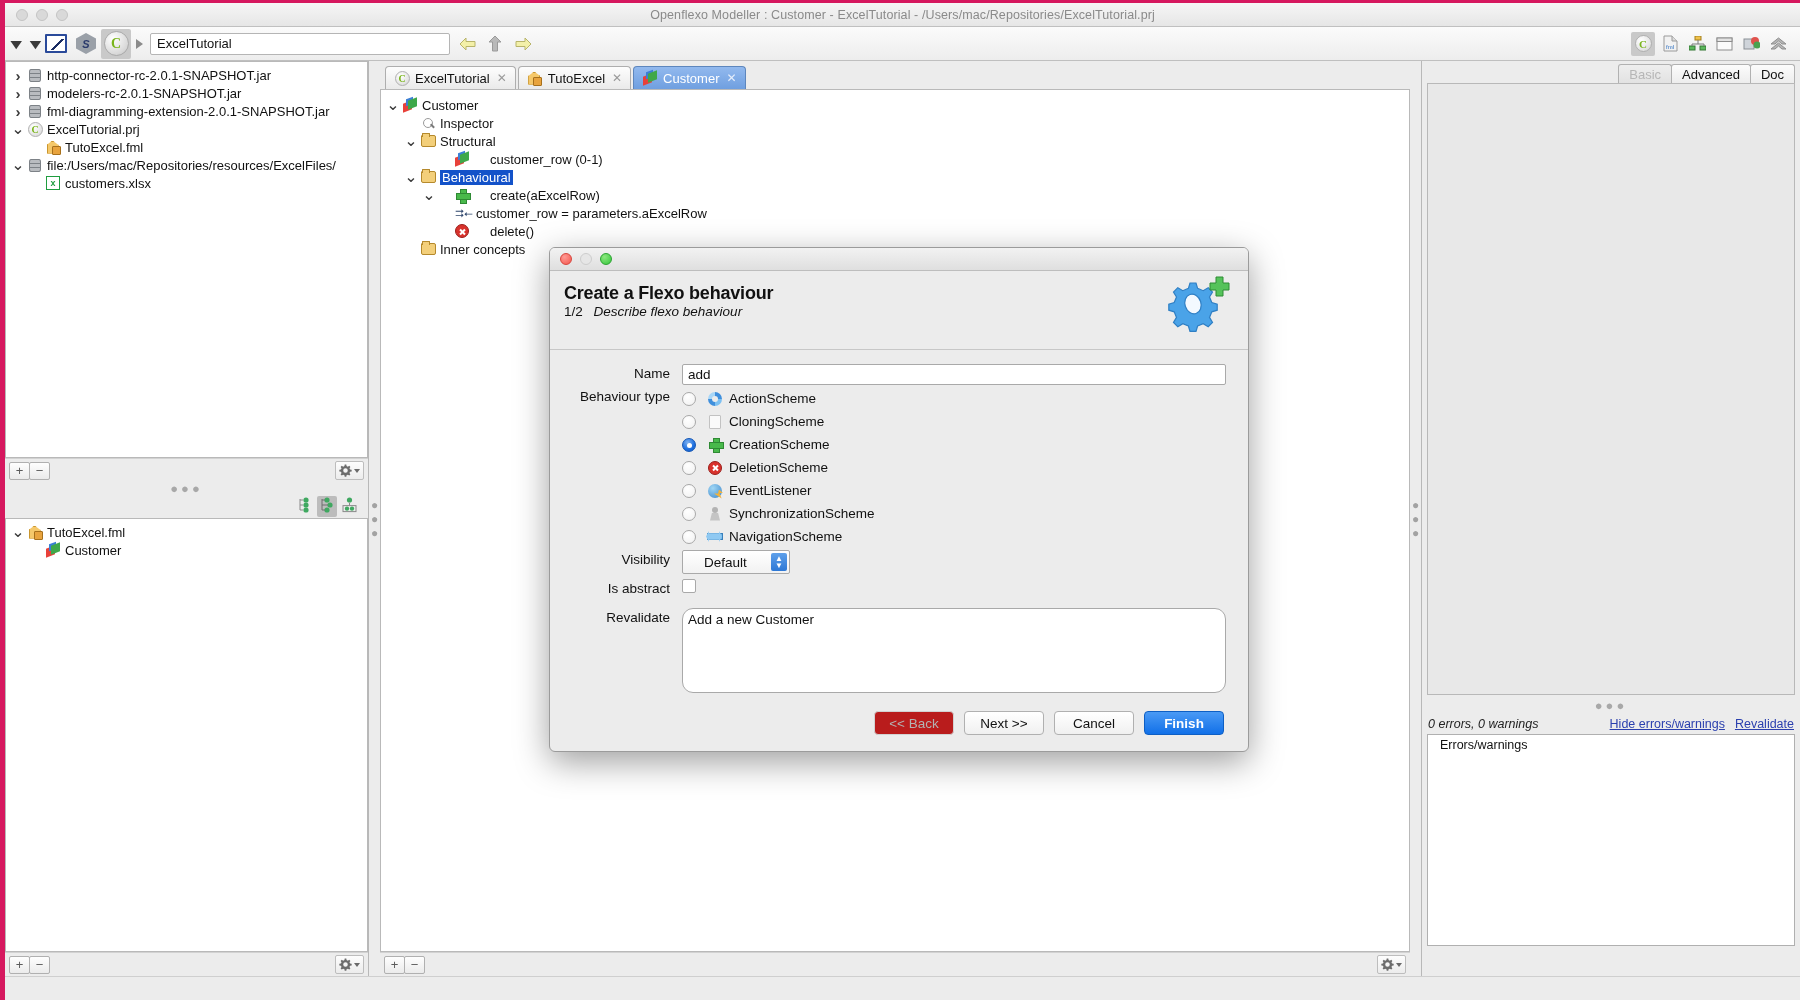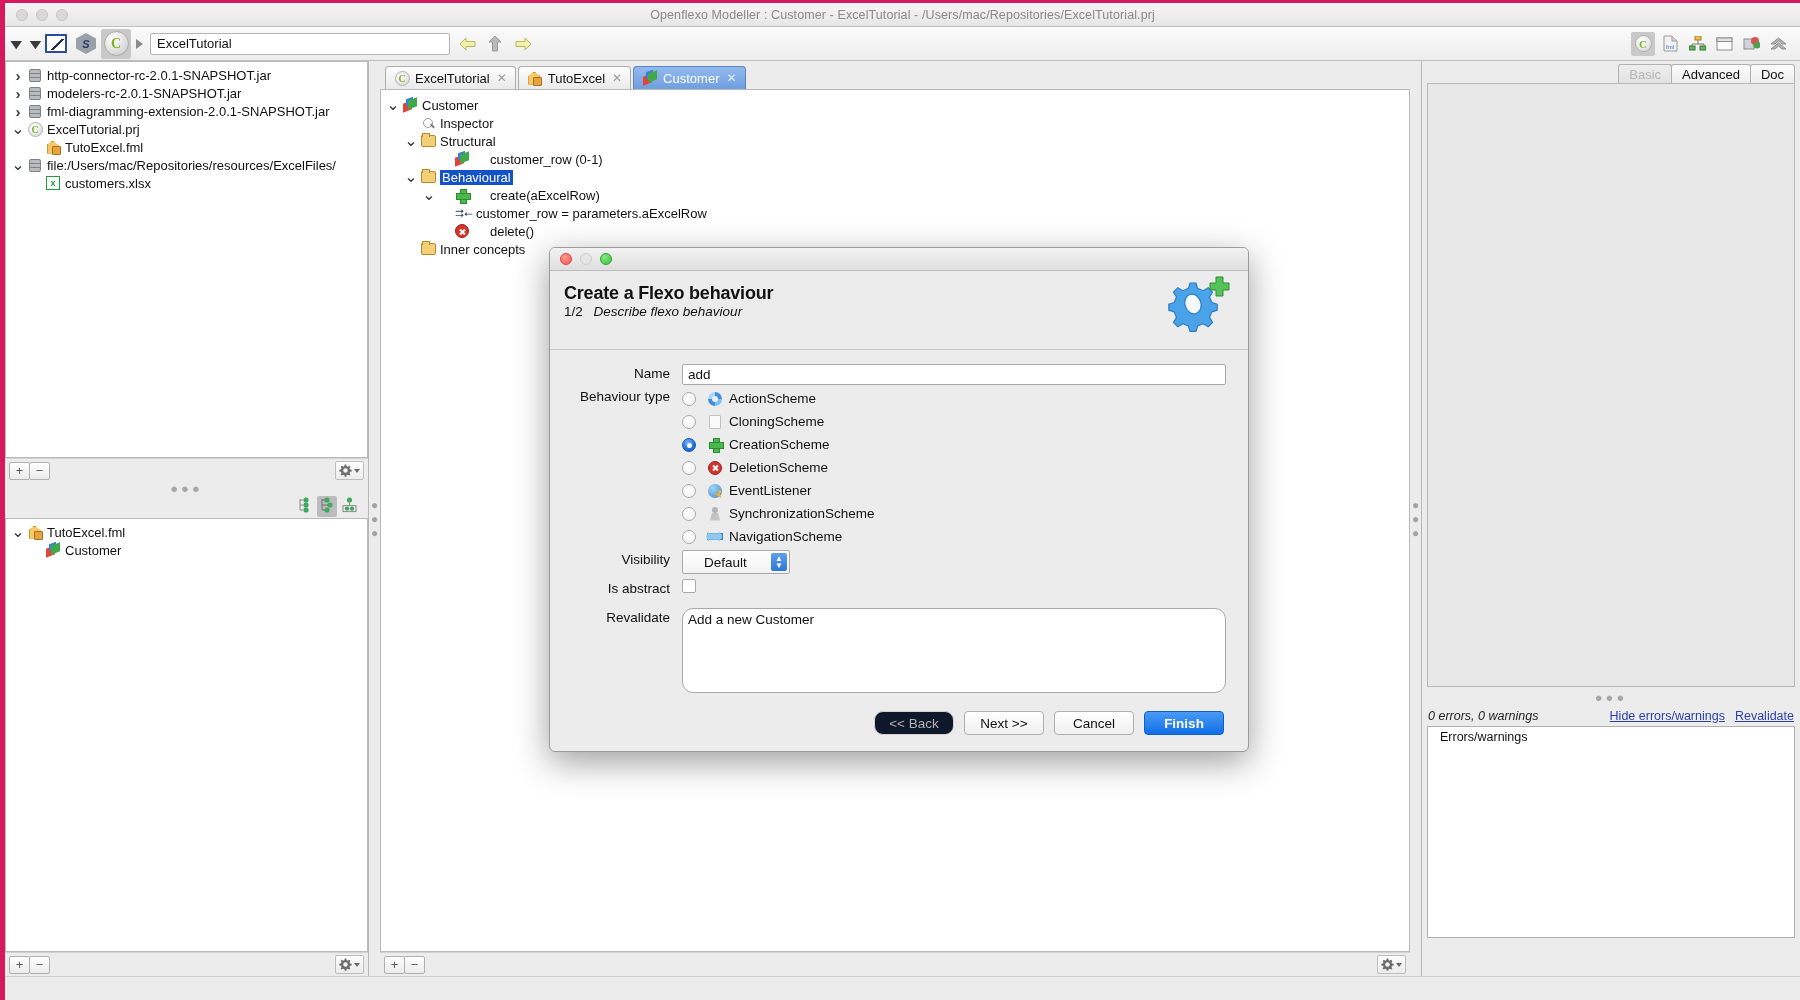--- a/index.html
+++ b/index.html
@@ -218,21 +218,21 @@
           background:linear-gradient(#fcfcfc,#ededed); color:#111;
           border-radius:3px 3px 0 0; margin-left:-1px; }
   .rtab.disabled { color:#b6b6b6; background:linear-gradient(#eeeeee,#e2e2e2); }
   .right-box { flex:1; background:#e8e8e8; border:1px solid #b8b8b8;
                margin:0 5px; }
   .err-head { display:flex; align-items:baseline; padding:2px 6px 3px 6px; }
   .err-count { font-size:12.5px; font-style:italic; color:#222; }
   .err-links { margin-left:auto; display:flex; gap:10px; }
   .err-links a { font-size:12.5px; color:#2a3fae; text-decoration:underline; }
   .err-list { flex:0 0 212px; background:#fff; border:1px solid #b0b0b0;
-              margin:0 5px 16px 5px; position:relative; }
+              margin:0 5px 8px 5px; position:relative; }
   .err-list-title { font-size:12.5px; padding:3px 0 0 12px; color:#111; }
 
   
   .statusbar { height:24px; flex:0 0 24px; background:#ececec; display:flex;
                align-items:center; border-top:1px solid #cfcfcf; }
 
   
   .overlay { position:absolute; inset:0; pointer-events:none; }
   .dialog {
     position:absolute; left:549px; top:247px; width:700px; height:505px;
@@ -321,21 +321,21 @@
               border-radius:2px; }
   .textarea { flex:1; height:85px; background:#fff; border:1px solid #a9a9a9;
               border-radius:11px; padding:3px 5px; font-size:13.5px; color:#111; }
 
   .dlg-foot { flex:0 0 56px; display:flex; align-items:center;
               justify-content:flex-end; gap:10px; padding-right:24px; }
   .btn { height:24px; min-width:80px; padding:0 14px; border-radius:4px;
          border:1px solid #b0b0b0; background:linear-gradient(#ffffff,#f0f0f0);
          font-size:13.5px; color:#111; display:flex; align-items:center;
          justify-content:center; }
-  .btn.disabled { color:#b3b3b3; background:#0f172a; border-color:#d2d2d2;border-radius:9px; }
+  .btn.disabled { color:#b3b3b3; background:#b91c1c; border-color:#d2d2d2; }
   .btn.primary { background:linear-gradient(#4a9af5,#1170e8); border-color:#0e5fc4;
                  color:#fff; font-weight:bold; }
 </style>
 </head>
 <body>
 
 <div id="app">
 
   <div class="titlebar">
     <div class="traffic">

